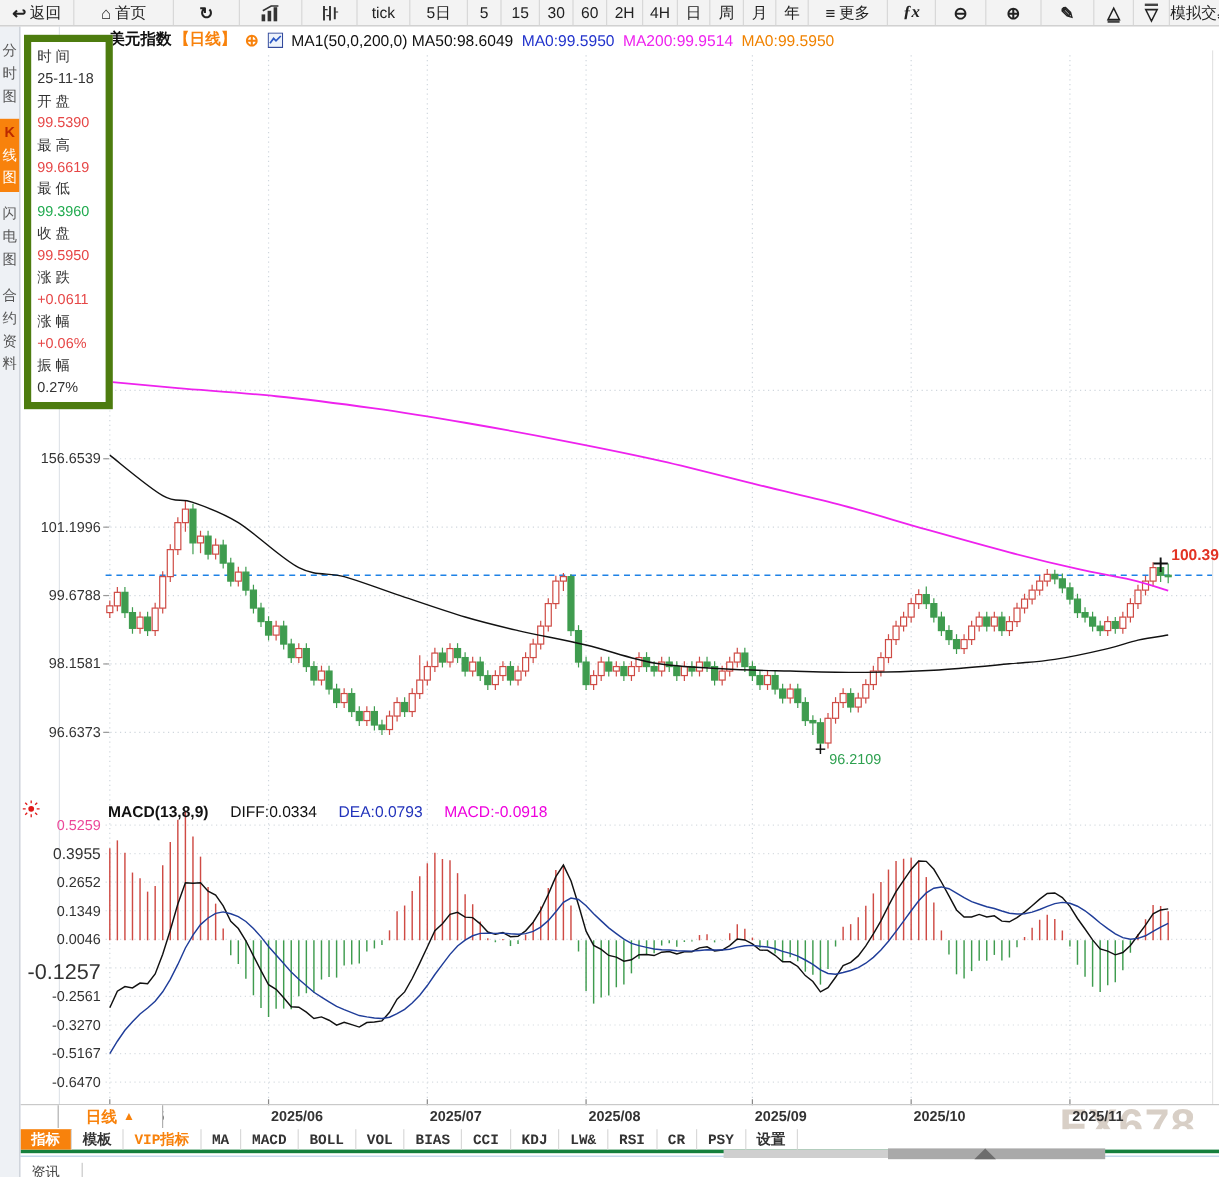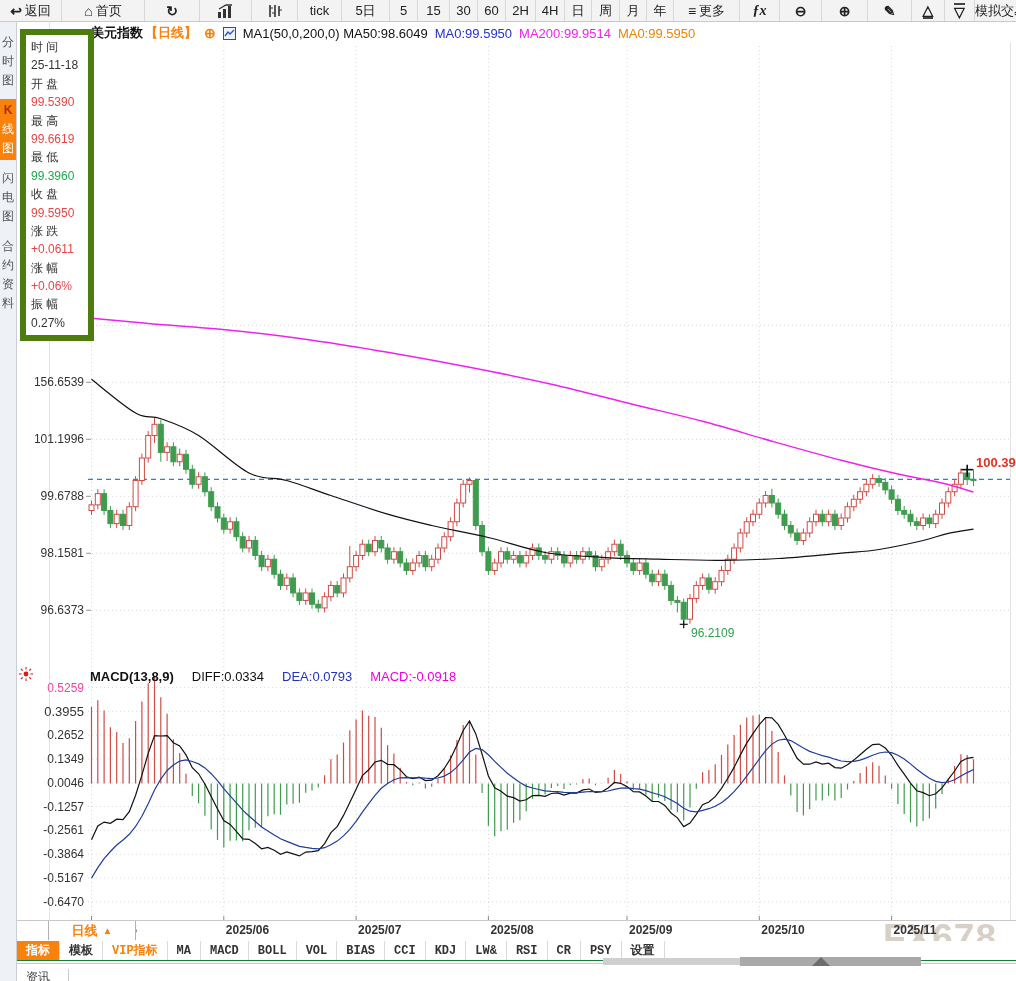--- a/index.html
+++ b/index.html
@@ -60,21 +60,21 @@
   #low-label{position:absolute;left:691px;top:626px;font-size:12px;color:#2da04f;z-index:8}
 
   
   #axis-sep-top{position:absolute;left:17px;right:0;top:920px;height:1px;background:#c9c9c9;z-index:10}
   #period-box{position:absolute;left:48px;top:921px;width:88px;height:19px;background:#fff;
               border-left:1px solid #b0b0b0;border-right:1px solid #b0b0b0;z-index:12;
               display:flex;align-items:center;justify-content:center;gap:5px;
               color:#f8820c;font-weight:bold;font-size:13px;cursor:pointer;box-sizing:border-box}
   #period-box .tri{font-size:10px}
   #tabs-row{position:absolute;left:17px;top:941px;right:0;height:20px;background:#fff;
-            border-bottom:1px solid #15803d;display:flex;align-items:stretch;z-index:12;box-sizing:border-box}
+            border-bottom:3px solid #15803d;display:flex;align-items:stretch;z-index:12;box-sizing:border-box}
   .itab{display:flex;align-items:center;justify-content:center;padding:0 9px;flex:none;
         border-right:1px solid #d9d9d9;font-size:12px;color:#333;cursor:pointer;
         font-family:"Liberation Mono",monospace;font-weight:bold}
   .itab.active{background:#f8820c;color:#fff}
   .itab.vip{color:#f8820c}
   #blue-sep{position:absolute;left:0;right:0;top:963px;height:1px;background:#b5cfe6;z-index:12}
   #news-tab{position:absolute;left:17px;top:969px;width:42px;height:14px;border-right:1px solid #c9c9c9;
             font-size:12px;color:#444;padding-left:9px;z-index:12;cursor:pointer}
 
   
@@ -745,23 +745,23 @@
     <div style="position: absolute; left: 0px; top: 375.301px; width: 84px; text-align: right; font-size: 12px; color: rgb(51, 51, 51);">156.6539</div>
     <div style="position: absolute; left: 0px; top: 432.3px; width: 84px; text-align: right; font-size: 12px; color: rgb(51, 51, 51);">101.1996</div>
     <div style="position: absolute; left: 0px; top: 489.3px; width: 84px; text-align: right; font-size: 12px; color: rgb(51, 51, 51);">99.6788</div>
     <div style="position: absolute; left: 0px; top: 546.296px; width: 84px; text-align: right; font-size: 12px; color: rgb(51, 51, 51);">98.1581</div>
     <div style="position: absolute; left: 0px; top: 603.295px; width: 84px; text-align: right; font-size: 12px; color: rgb(51, 51, 51);">96.6373</div>
     <div style="position: absolute; left: 0px; top: 680.571px; width: 84px; text-align: right; font-size: 12px; color: #ec4899;">0.5259</div>
     <div style="position: absolute; left: 0px; top: 704.382px; width: 84px; text-align: right; font-size: 13px; color: rgb(51, 51, 51);">0.3955</div>
     <div style="position: absolute; left: 0px; top: 728.174px; width: 84px; text-align: right; font-size: 12px; color: rgb(51, 51, 51);">0.2652</div>
     <div style="position: absolute; left: 0px; top: 751.967px; width: 84px; text-align: right; font-size: 12px; color: rgb(51, 51, 51);">0.1349</div>
     <div style="position: absolute; left: 0px; top: 775.76px; width: 84px; text-align: right; font-size: 12px; color: rgb(51, 51, 51);">0.0046</div>
-    <div style="position: absolute; left: 0px; top: 799.553px; width: 84px; text-align: right; font-size: 12px; color: rgb(51, 51, 51);">-0.1257</div>
+    <div style="position: absolute; left: 0px; top: 799.553px; width: 84px; text-align: right; font-size: 18px; color: rgb(51, 51, 51);">-0.1257</div>
     <div style="position: absolute; left: 0px; top: 823.364px; width: 84px; text-align: right; font-size: 12px; color: rgb(51, 51, 51);">-0.2561</div>
-    <div style="position: absolute; left: 0px; top: 847.157px; width: 84px; text-align: right; font-size: 12px; color: rgb(51, 51, 51);">-0.3864</div>
+    <div style="position: absolute; left: 0px; top: 847.157px; width: 84px; text-align: right; font-size: 12px; color: rgb(51, 51, 51);">-0.3270</div>
     <div style="position: absolute; left: 0px; top: 870.949px; width: 84px; text-align: right; font-size: 12px; color: rgb(51, 51, 51);">-0.5167</div>
     <div style="position: absolute; left: 0px; top: 894.742px; width: 84px; text-align: right; font-size: 12px; color: rgb(51, 51, 51);">-0.6470</div>
     <div style="position: absolute; left: 93.5px; top: 923px; font-size: 12px; font-weight: bold; color: rgb(51, 51, 51);">2025/05</div>
     <div style="position: absolute; left: 225.8px; top: 923px; font-size: 12px; font-weight: bold; color: rgb(51, 51, 51);">2025/06</div>
     <div style="position: absolute; left: 358.1px; top: 923px; font-size: 12px; font-weight: bold; color: rgb(51, 51, 51);">2025/07</div>
     <div style="position: absolute; left: 490.4px; top: 923px; font-size: 12px; font-weight: bold; color: rgb(51, 51, 51);">2025/08</div>
     <div style="position: absolute; left: 629px; top: 923px; font-size: 12px; font-weight: bold; color: rgb(51, 51, 51);">2025/09</div>
     <div style="position: absolute; left: 761.3px; top: 923px; font-size: 12px; font-weight: bold; color: rgb(51, 51, 51);">2025/10</div>
     <div style="position: absolute; left: 893.6px; top: 923px; font-size: 12px; font-weight: bold; color: rgb(51, 51, 51);">2025/11</div>
   </div>

